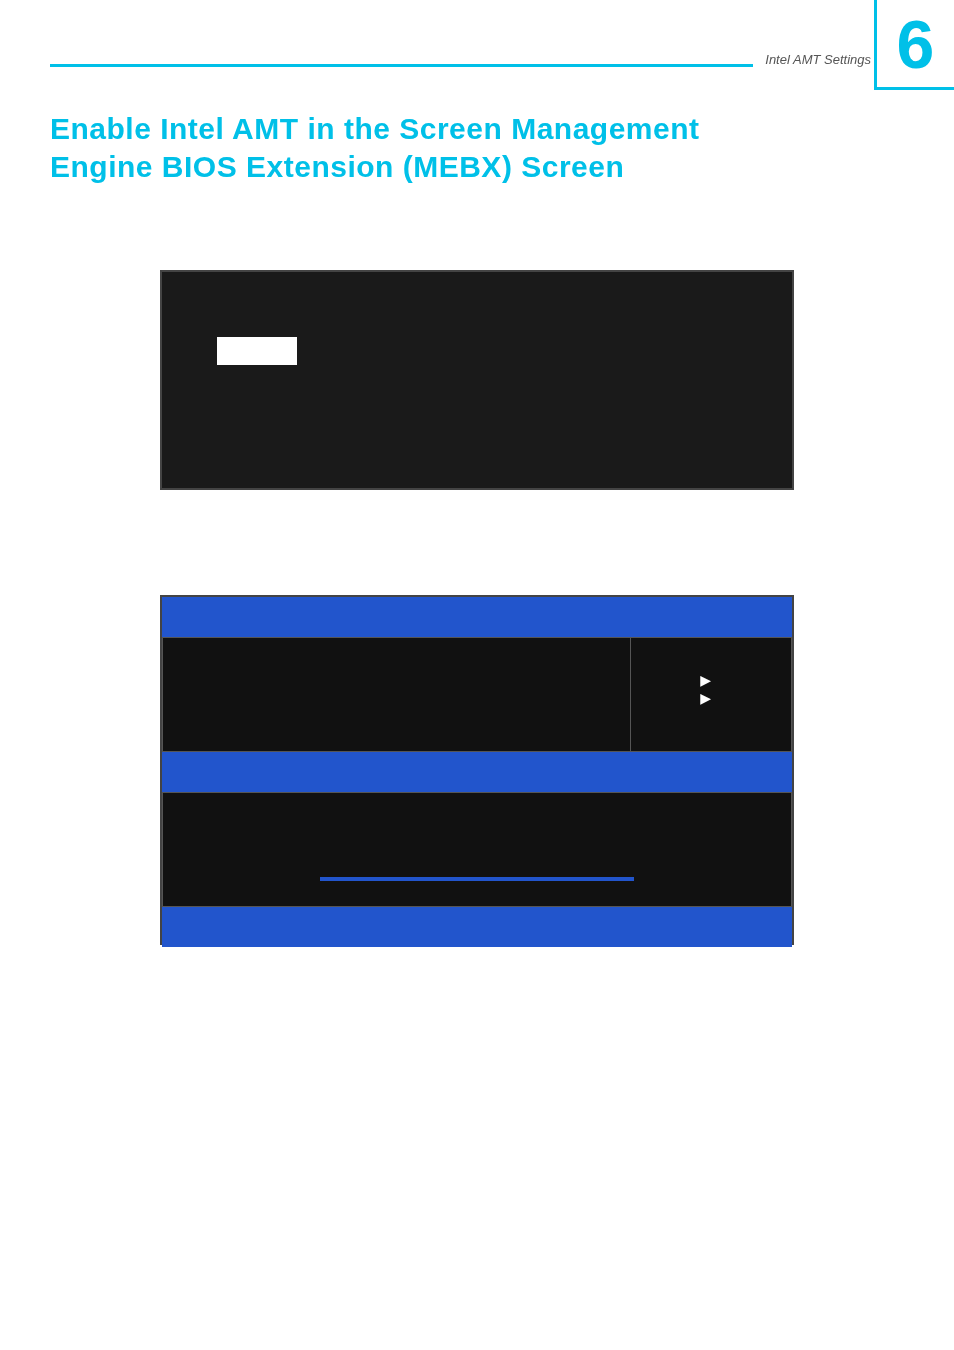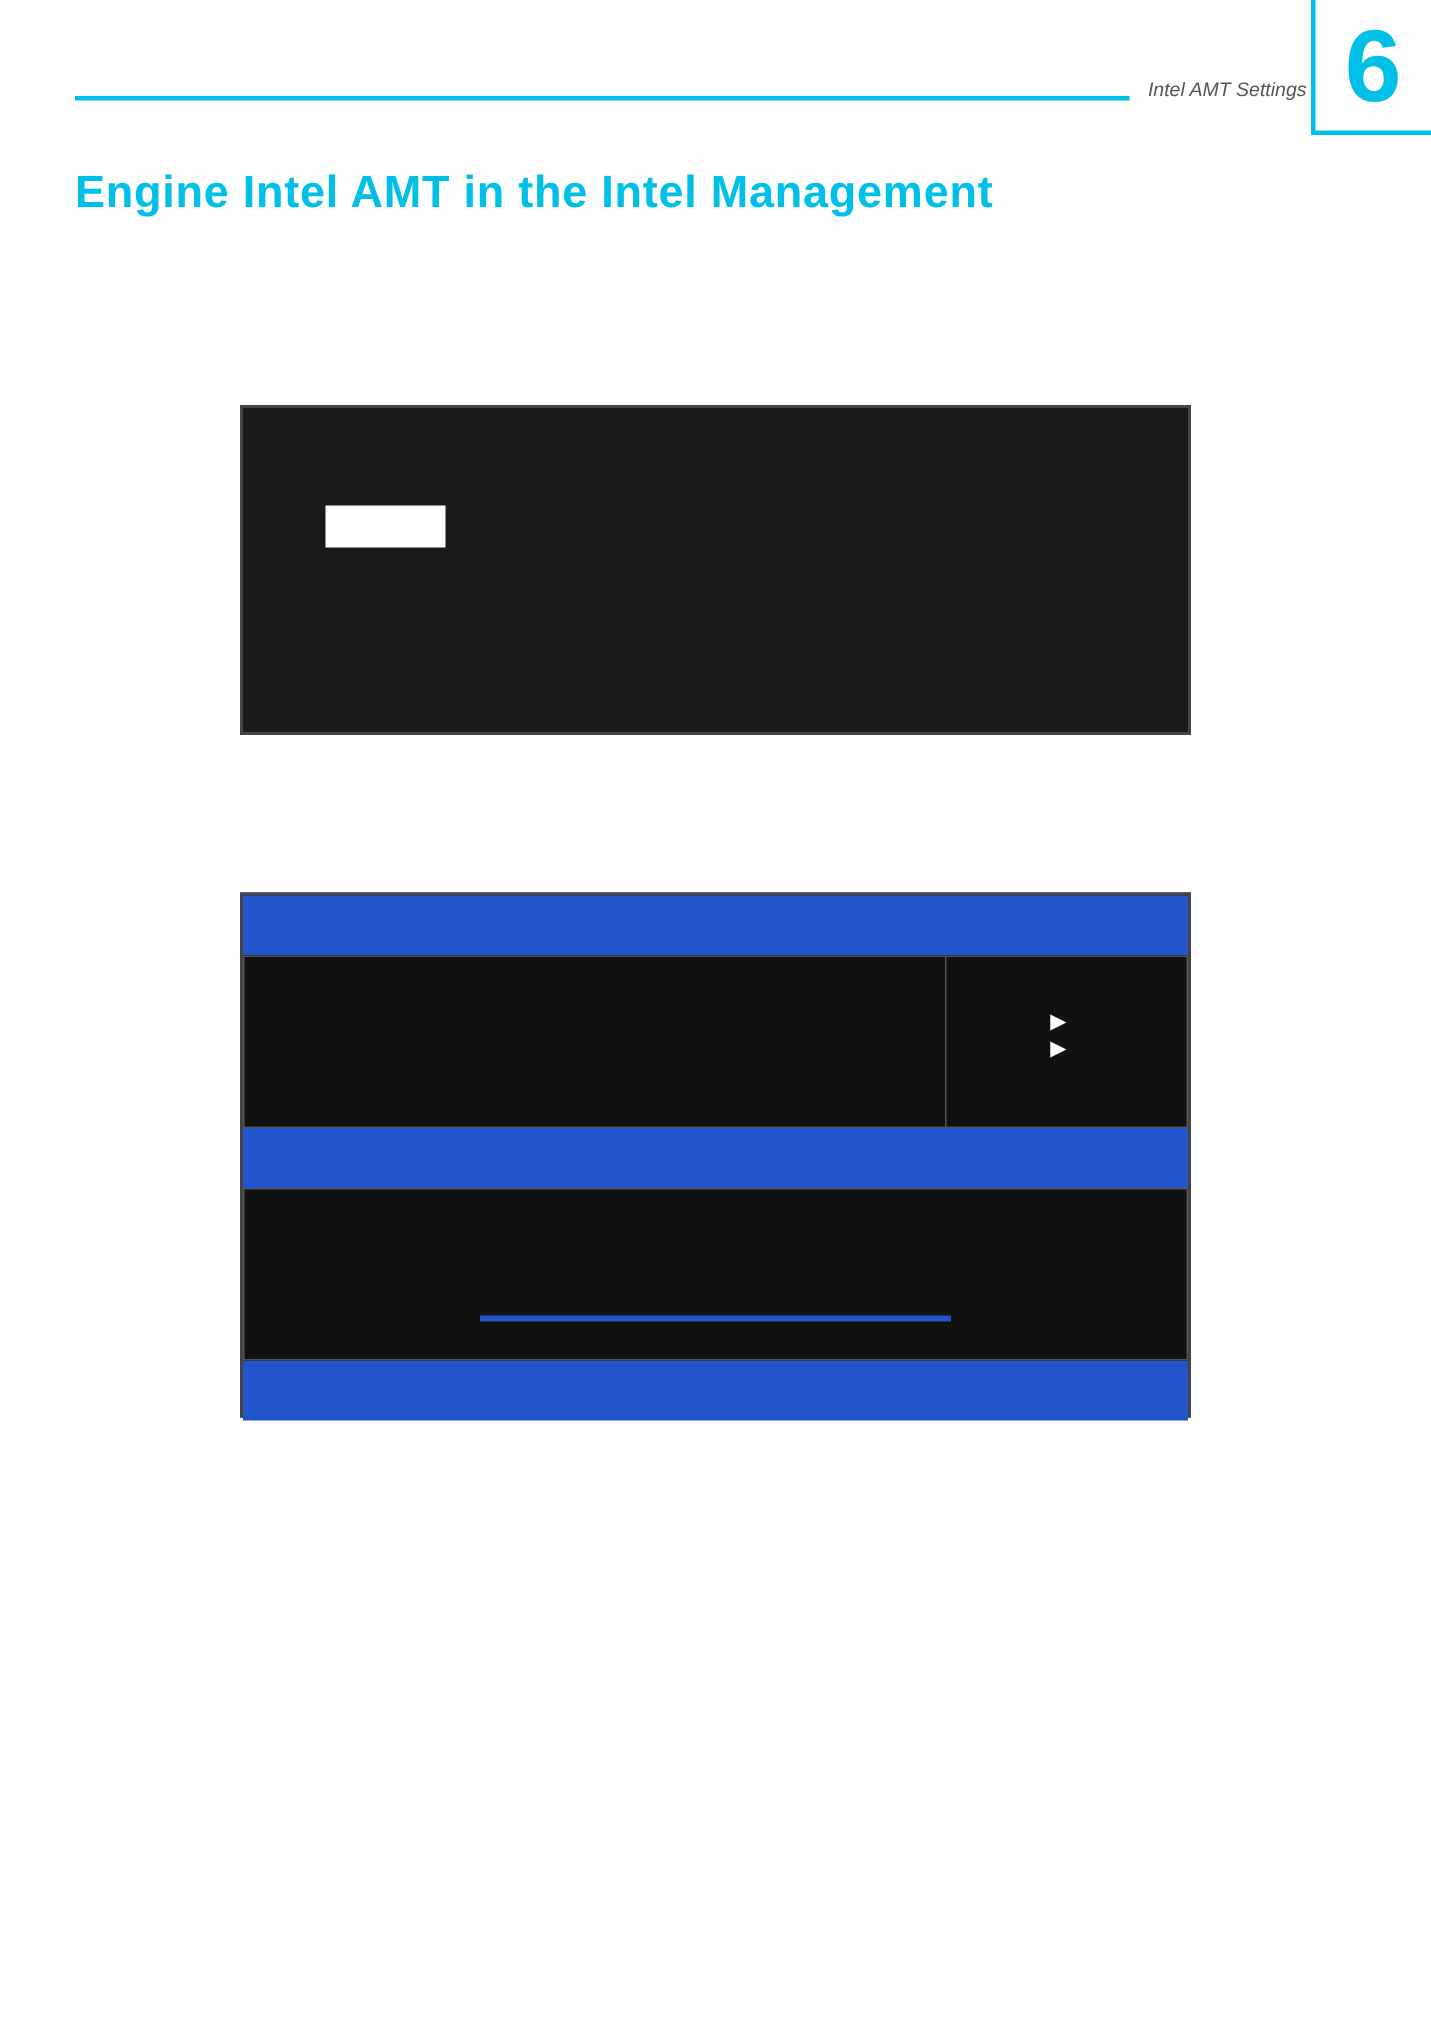--- a/index.html
+++ b/index.html
@@ -222,21 +222,22 @@
     <span class="chapter-number">6</span>
   </div>
 </div>
 
 <div class="header-line-container">
   <div class="header-line"></div>
   <span class="header-label">Intel AMT Settings</span>
 </div>
 
 <div class="page-title">
-  <div>Engine Intel  AMT  in  the  Intel   Management</div>
+  <div>Enable Intel  AMT  in  the  Screen   Management</div>
+  <div>Engine BIOS Extension (MEBX) Screen</div>
 </div>
 
 <div class="bios-screen-1">
   <div class="bios-screen-1-inner">
     <div class="bios-white-box"></div>
   </div>
 </div>
 
 <div class="bios-screen-2">
 

